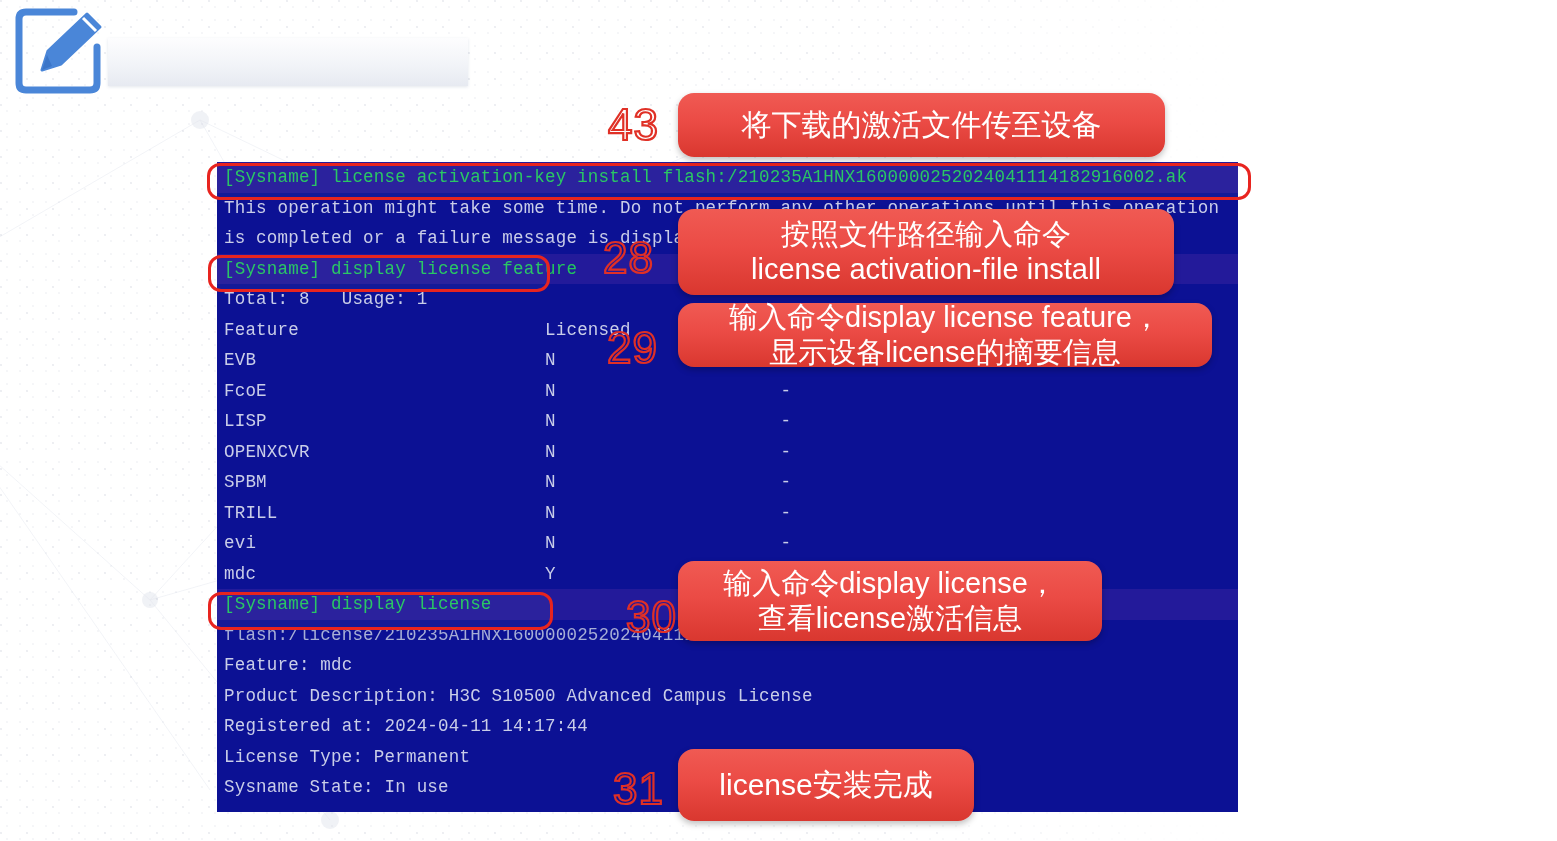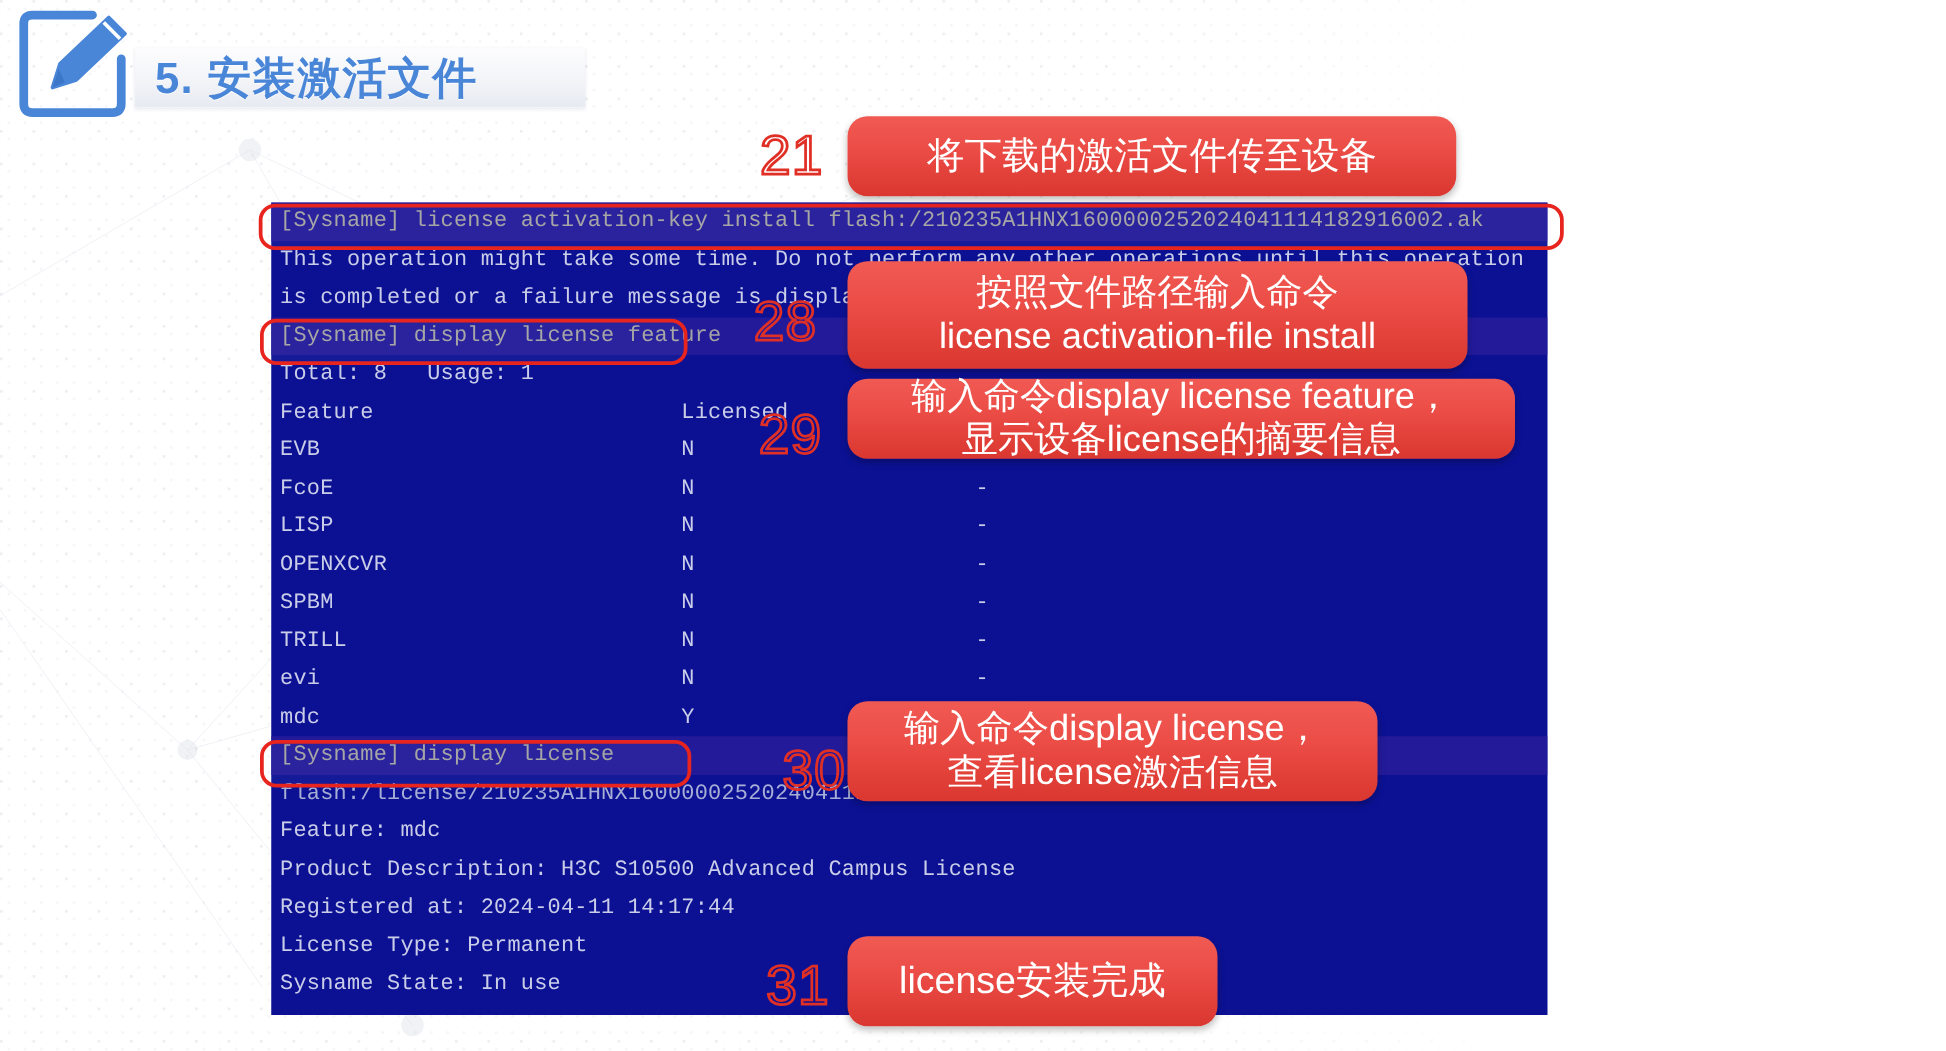--- a/index.html
+++ b/index.html
@@ -94,21 +94,21 @@
     line-height: 30.5px;
     font-family: "Liberation Mono", "DejaVu Sans Mono", monospace;
     font-size: 17.5px;
     color: #c9cde8;
     white-space: pre;
     padding-left: 7px;
     letter-spacing: 0.2px;
   }
   .term-line.cmd {
     background: #231a9a;
-    color: #a3a3a3;
+    color: #22c55e;
   }
   .term-line.dim {
     color: #a7aed6;
   }
 
   
   .hl {
     position: absolute;
     border: 3.5px solid #e8241f;
     border-radius: 13px;
@@ -182,21 +182,20 @@
   <div class="bg-fade-right"></div>
 
   <div class="header">
     <svg class="pencil-box" viewBox="0 0 92 88">
       <path d="M 60 5 L 12 5 Q 5 5 5 12 L 5 76 Q 5 83 12 83 L 76 83 Q 83 83 83 76 L 83 40" fill="none" stroke="#4a86d8" stroke-width="7" stroke-linecap="round"></path>
       <path d="M 28 63 L 34 44 L 73 7 L 86 20 L 47 57 Z" fill="#4a86d8" stroke="#4a86d8" stroke-width="3" stroke-linejoin="round"></path>
       <path d="M 28 63 L 38 59 L 33 48 Z" fill="#3b76c9"></path>
       <path d="M 69 11 L 82 24" stroke="#ffffff" stroke-width="3"></path>
     </svg>
     <div class="title-plate"></div>
-    <div class="title-text">5. 安装激活文件</div>
   </div>
 
   <div class="terminal">
     <div class="term-line cmd">[Sysname] license activation-key install flash:/210235A1HNX1600000252024041114182916002.ak</div>
     <div class="term-line">This operation might take some time. Do not perform any other operations until this operation</div>
     <div class="term-line">is completed or a failure message is displayed.</div>
     <div class="term-line cmd">[Sysname] display license feature</div>
     <div class="term-line">Total: 8   Usage: 1</div>
     <div class="term-line">Feature                       Licensed              Type</div>
     <div class="term-line">EVB                           N                     -</div>
@@ -213,21 +212,21 @@
     <div class="term-line">Product Description: H3C S10500 Advanced Campus License</div>
     <div class="term-line">Registered at: 2024-04-11 14:17:44</div>
     <div class="term-line">License Type: Permanent</div>
     <div class="term-line">Sysname State: In use</div>
   </div>
 
   <div class="hl" style="left:207px;  top:163px; width:1044px; height:37px;"></div>
   <div class="hl" style="left:208px;  top:255px; width:342px;  height:37px;"></div>
   <div class="hl" style="left:208px;  top:592px; width:345px;  height:38px;"></div>
 
-  <div class="stepnum" style="left:608px; top:103px;">21</div>
+  <div class="stepnum" style="left:608px; top:103px;">43</div>
   <div class="stepnum" style="left:603px; top:236px;">28</div>
   <div class="stepnum" style="left:607px; top:326px;">29</div>
   <div class="stepnum" style="left:626px; top:595px;">30</div>
   <div class="stepnum" style="left:613px; top:767px;">31</div>
 
   <div class="callout one-line" style="left:678px; top:93px; width:487px; height:64px;">
     <span class="cl">将下载的激活文件传至设备</span>
   </div>
 
   <div class="callout two-line" style="left:678px; top:209px; width:496px; height:86px;">

